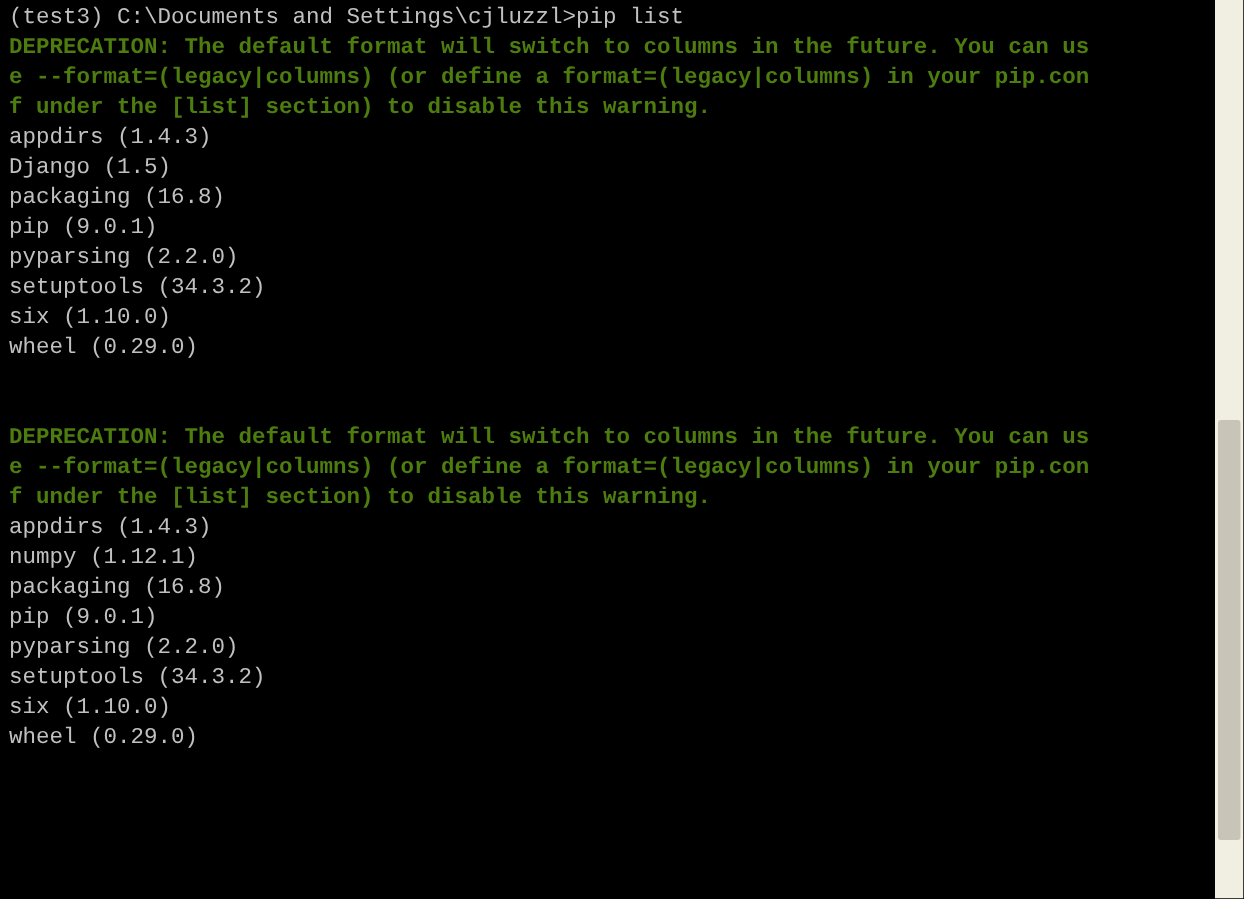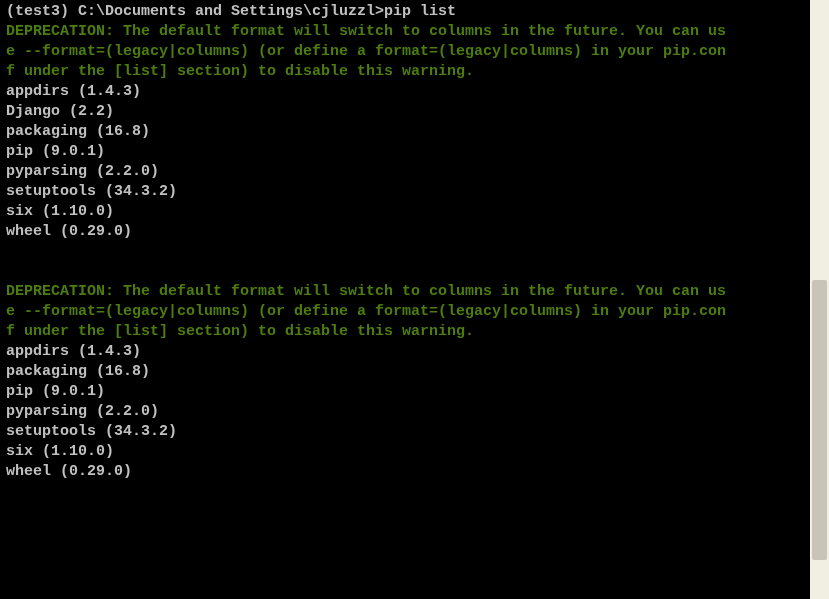--- a/index.html
+++ b/index.html
@@ -21,21 +21,21 @@
       background: #000000;
       padding: 2px 6px;
       width: 810px;
       height: 599px;
       overflow: hidden;
     }
     .line {
       white-space: pre-wrap;
       word-break: break-all;
       color: #c0c0c0;
-      font-weight: bold;
+      font-weight: normal;
     }
     .warning {
       color: #4d7c0f;
       font-weight: bold;
     }
     .blank {
       height: 20px;
     }
     .scrollbar {
       position: absolute;
@@ -62,33 +62,34 @@
   </style>
 </head>
 <body>
 
 <div class="terminal">
   <div class="line">(test3) C:\Documents and Settings\cjluzzl&gt;pip list</div>
   <div class="line warning">DEPRECATION: The default format will switch to columns in the future. You can us</div>
   <div class="line warning">e --format=(legacy|columns) (or define a format=(legacy|columns) in your pip.con</div>
   <div class="line warning">f under the [list] section) to disable this warning.</div>
   <div class="line">appdirs (1.4.3)</div>
-  <div class="line">Django (2.2)</div>
+  <div class="line">Django (1.5)</div>
   <div class="line">packaging (16.8)</div>
   <div class="line">pip (9.0.1)</div>
   <div class="line">pyparsing (2.2.0)</div>
   <div class="line">setuptools (34.3.2)</div>
   <div class="line">six (1.10.0)</div>
   <div class="line">wheel (0.29.0)</div>
   <div class="blank"></div>
   <div class="blank"></div>
   <div class="line warning">DEPRECATION: The default format will switch to columns in the future. You can us</div>
   <div class="line warning">e --format=(legacy|columns) (or define a format=(legacy|columns) in your pip.con</div>
   <div class="line warning">f under the [list] section) to disable this warning.</div>
   <div class="line">appdirs (1.4.3)</div>
+  <div class="line">numpy (1.12.1)</div>
   <div class="line">packaging (16.8)</div>
   <div class="line">pip (9.0.1)</div>
   <div class="line">pyparsing (2.2.0)</div>
   <div class="line">setuptools (34.3.2)</div>
   <div class="line">six (1.10.0)</div>
   <div class="line">wheel (0.29.0)</div>
 </div>
 
 <div class="scrollbar">
   <div class="scrollbar-track">

